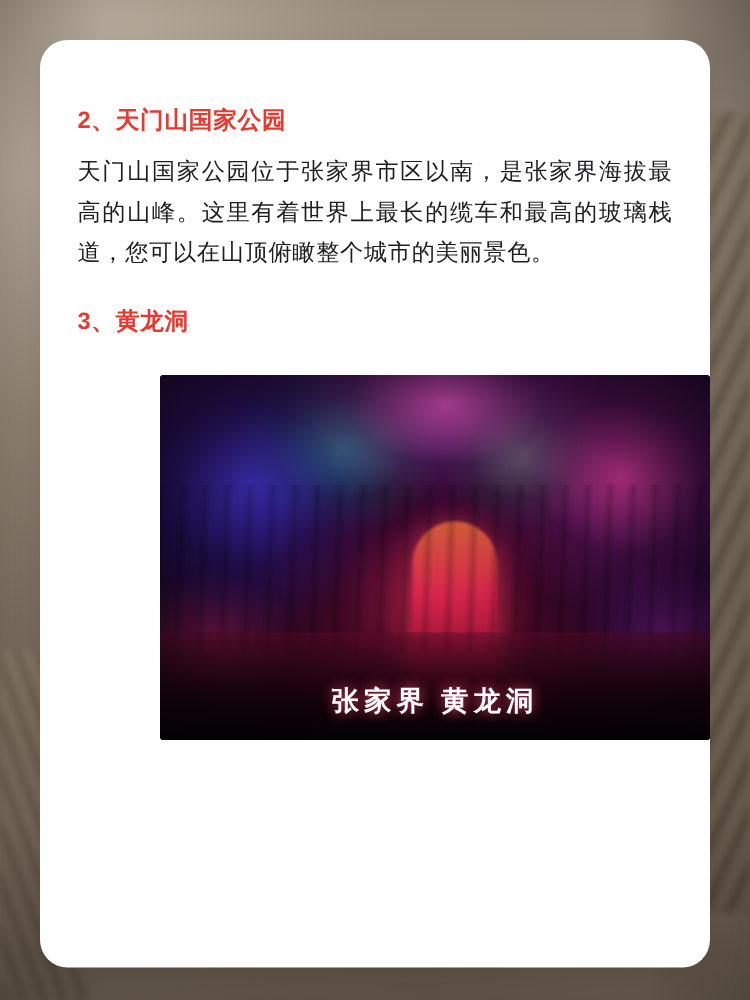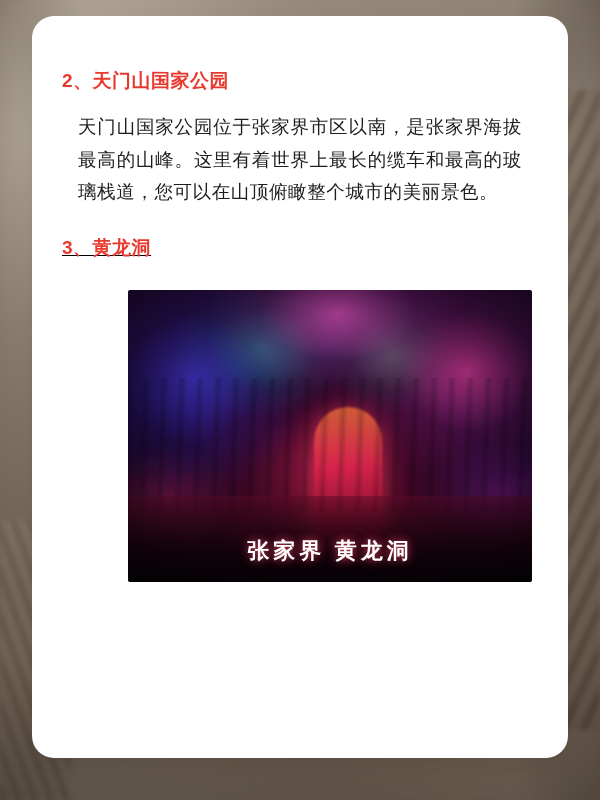--- a/index.html
+++ b/index.html
@@ -58,60 +58,60 @@
     height: 280px;
     background:
       repeating-linear-gradient(70deg, rgba(70,58,46,0.22) 0px, rgba(70,58,46,0.22) 6px, rgba(185,170,150,0.16) 6px, rgba(185,170,150,0.16) 15px),
       linear-gradient(180deg, rgba(155,140,120,0.4), rgba(85,74,60,0.5));
     filter: blur(2.5px);
   }
 
   .card {
     position: absolute;
     left: 32px;
-    top: 16px;
+    top: 32px;
     width: 536px;
     height: 742px;
     background: #ffffff;
     border-radius: 22px;
     box-shadow: 0 8px 26px rgba(40,32,24,0.22);
     overflow: hidden;
   }
   .card-inner {
     padding: 52px 30px 0 30px;
   }
   h2.section-title {
     margin: 0 0 10px 0;
     font-size: 19px;
     line-height: 1.4;
     font-weight: bold;
     color: #e8392f;
     letter-spacing: 0.5px;
   }
   p.section-body {
-    margin: 16px;
+    margin: 0;
     font-size: 18.5px;
     line-height: 1.78;
     color: #1d1d1f;
     letter-spacing: 0.6px;
     text-align: justify;
   }
   .block + .block {
     margin-top: 26px;
-    text-decoration: underline;
   }
   
   .photo-wrap {
     margin: 28px 0 0 66px;
     width: 404px;
     height: 292px;
     border-radius: 3px;
     overflow: hidden;
     position: relative;
     background: #0a0411;
+    padding-left: 36px;
   }
   .photo {
     position: absolute;
     inset: 0;
     background:
       radial-gradient(ellipse 130px 80px at 52% 8%, rgba(240,90,200,0.75) 0%, rgba(150,40,140,0.25) 60%, rgba(20,6,30,0) 100%),
       radial-gradient(ellipse 120px 120px at 16% 30%, rgba(70,60,230,0.7) 0%, rgba(40,30,150,0.3) 55%, rgba(10,5,30,0) 100%),
       radial-gradient(ellipse 120px 110px at 84% 28%, rgba(236,64,160,0.72) 0%, rgba(140,30,110,0.3) 55%, rgba(15,5,25,0) 100%),
       radial-gradient(ellipse 90px 70px at 33% 20%, rgba(40,200,160,0.55) 0%, rgba(20,110,100,0.2) 60%, rgba(8,10,25,0) 100%),
       radial-gradient(ellipse 70px 60px at 66% 22%, rgba(90,200,120,0.45) 0%, rgba(30,110,70,0.18) 60%, rgba(8,12,20,0) 100%),

